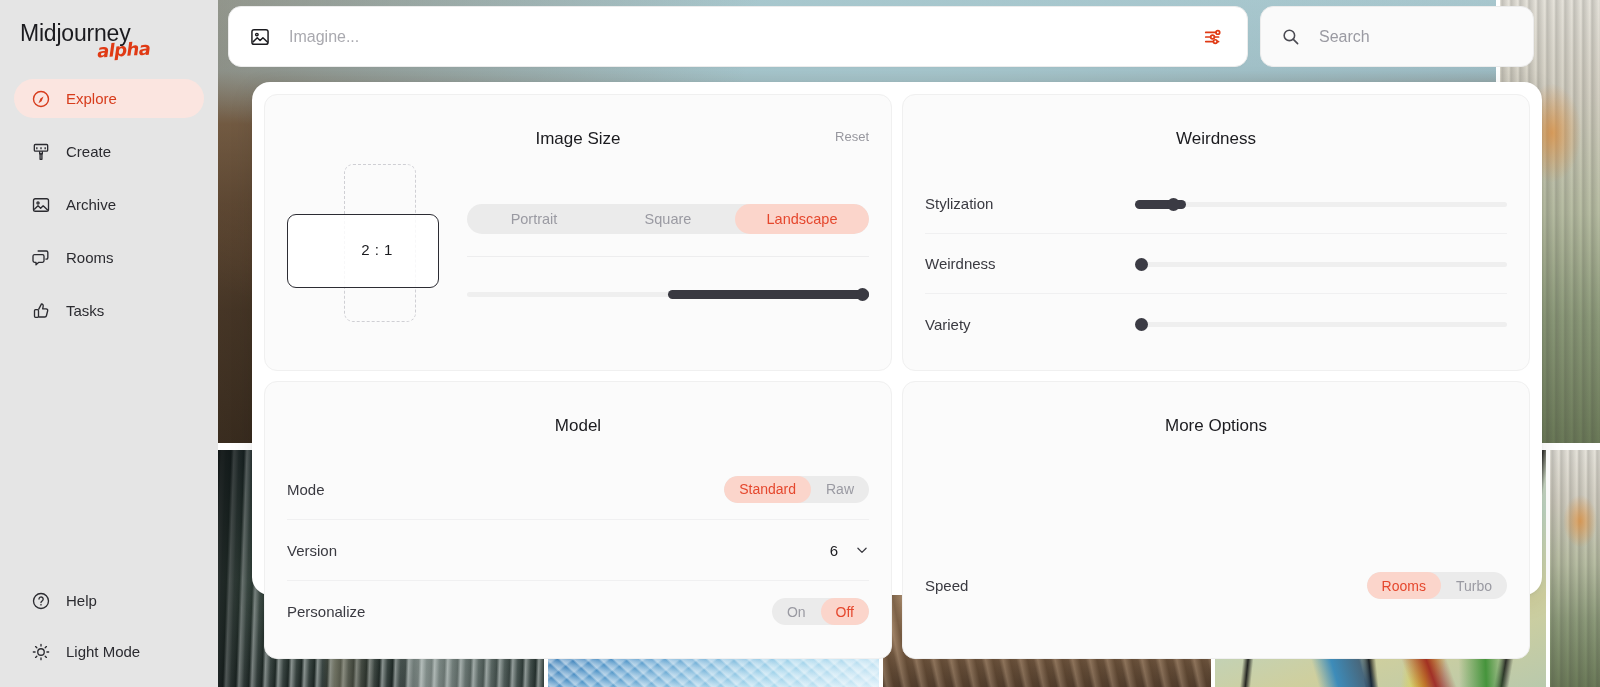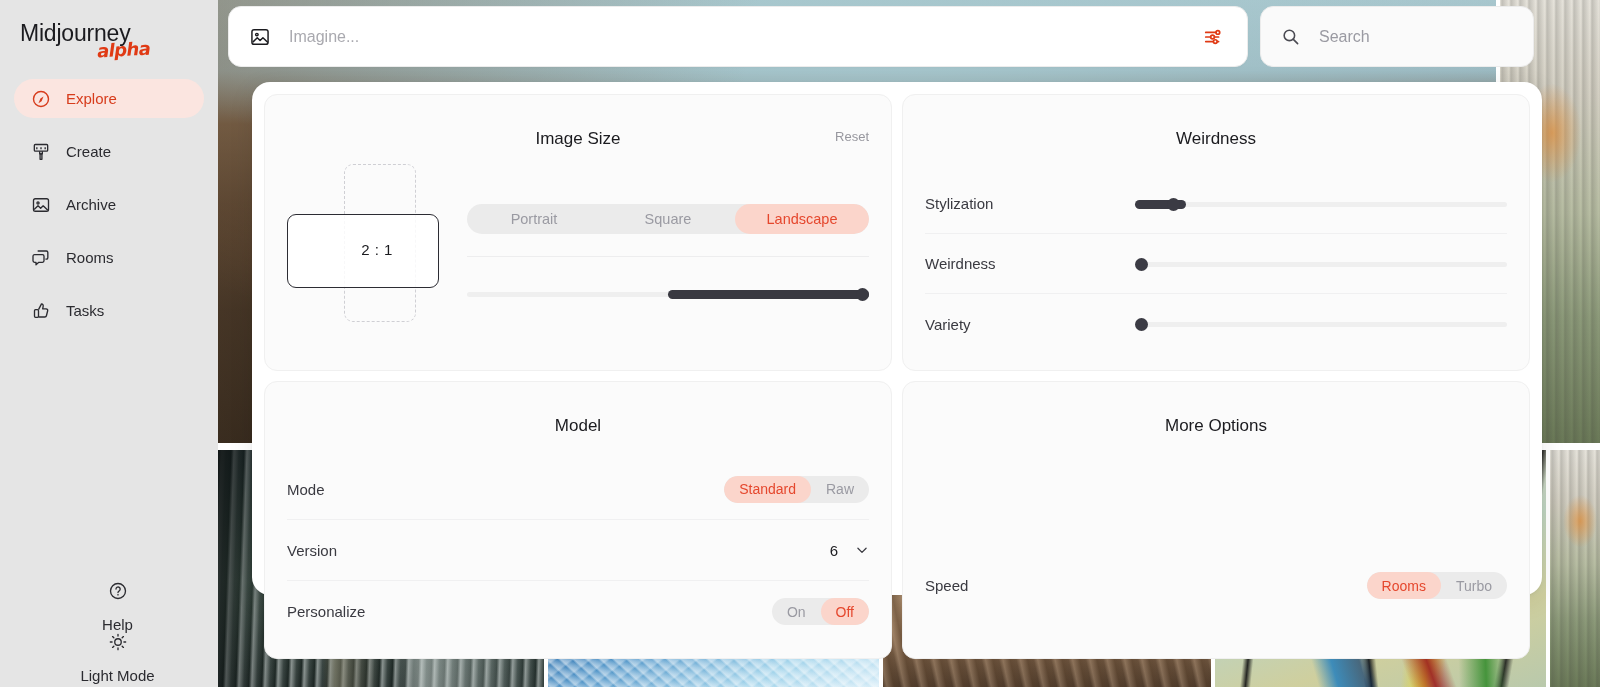--- a/index.html
+++ b/index.html
@@ -180,21 +180,21 @@
     background: #fbe5e0;
     color: #d73c1c;
   }
   .nav-item.active .ico { color: #d73c1c; }
 
   .nav-bottom {
     position: absolute;
     left: 14px; bottom: 16px;
     width: 190px;
   }
-  .nav-bottom .nav-item { margin-bottom: 12px; flex-direction: column; }
+  .nav-bottom .nav-item { margin-bottom: 12px; }
   .nav-bottom .nav-item:last-child { margin-bottom: 0; }
   .nav-bottom .nav-item { color: #2b2b30; font-size: 15px; }
 
   
   .topbar {
     position: absolute;
     left: 228px; top: 6px;
     width: 1363px;
     height: 61px;
     display: flex;

